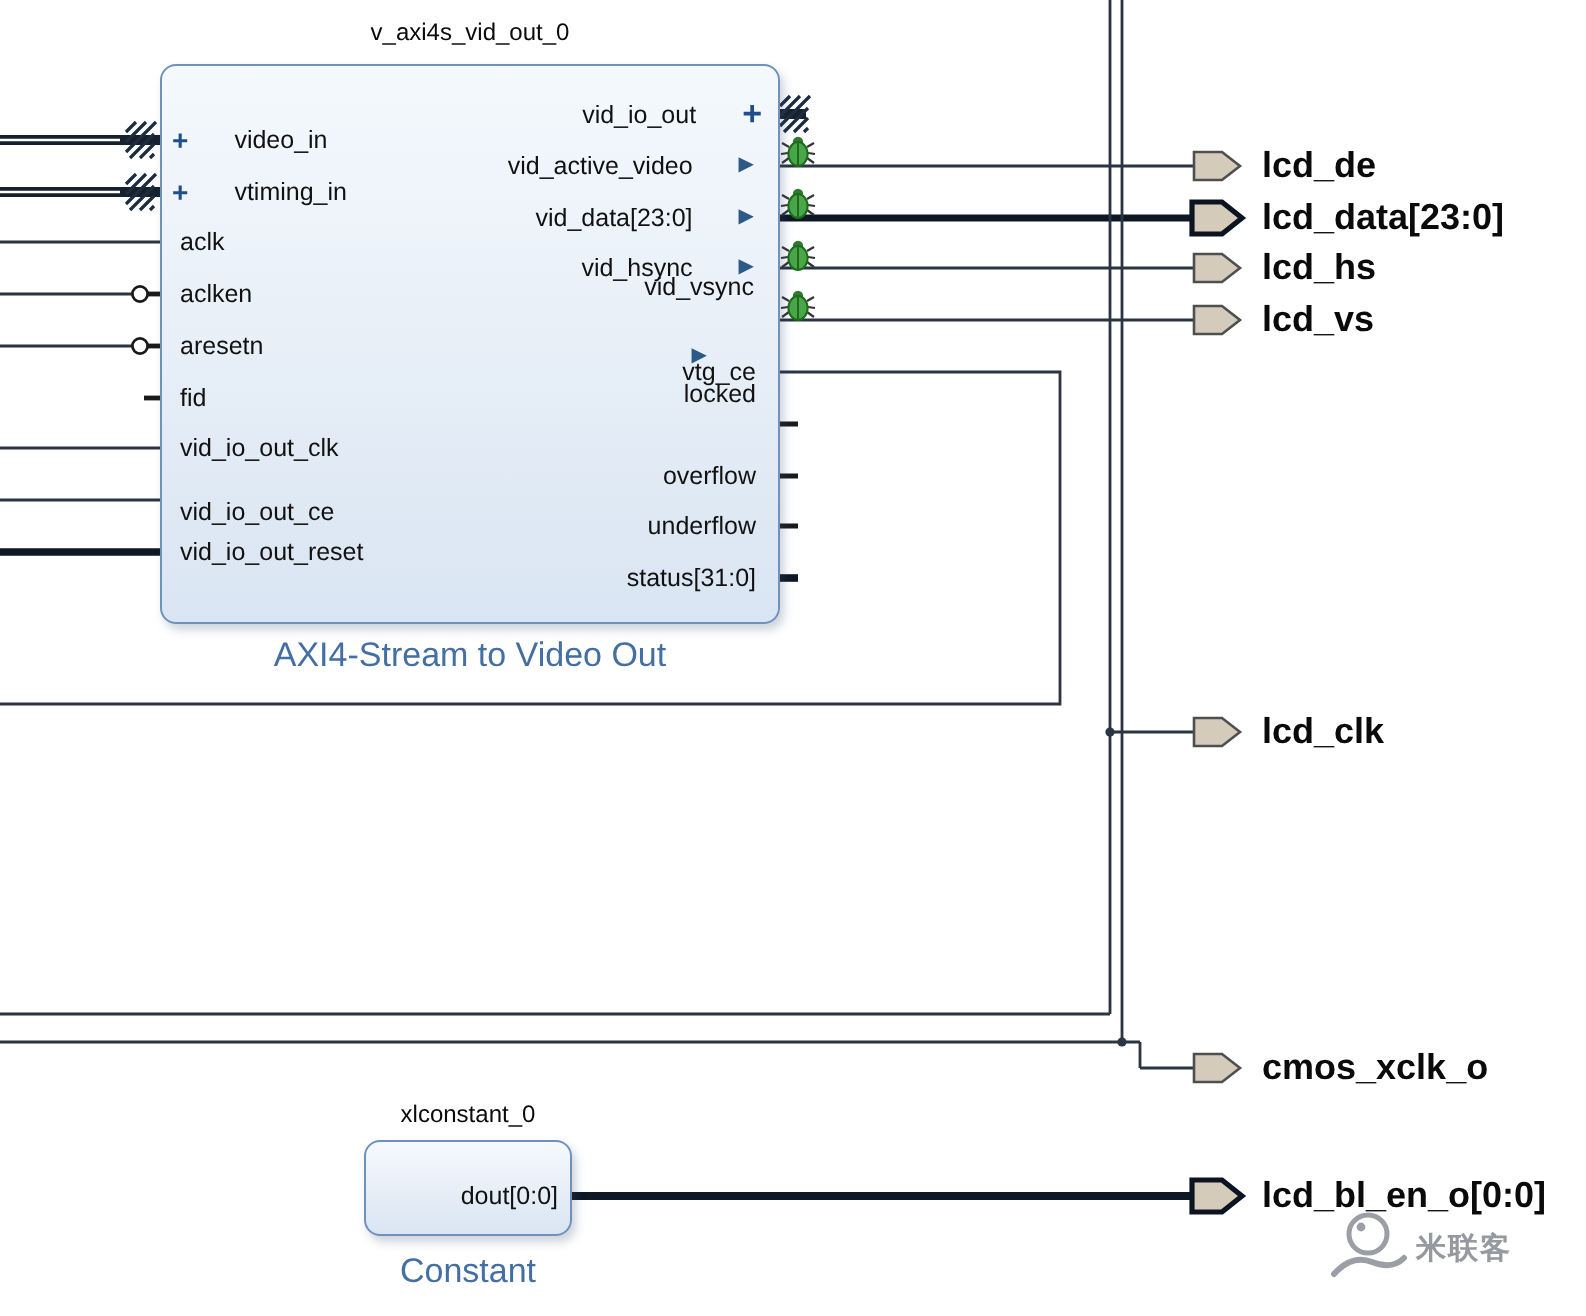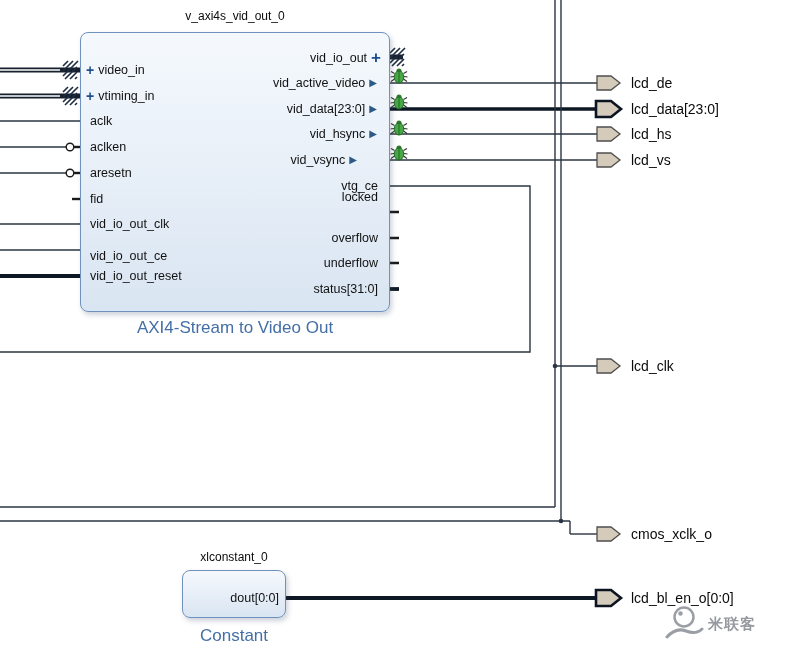--- a/index.html
+++ b/index.html
@@ -10,27 +10,27 @@
   .ip-block {
     position: absolute;
     border: 1.6px solid #6e91bd;
     border-radius: 8px;
     background: linear-gradient(180deg, #f5f9fd 0%, #e6eef7 55%, #d9e5f2 100%);
     box-shadow: 2px 3px 5px rgba(60,80,110,0.25);
   }
   .inst-title { position: absolute; text-align: center; font-size: 12px; color: #0a0a0a; white-space: nowrap; }
   .type-label { position: absolute; text-align: center; font-size: 17px; color: #446fa5; white-space: nowrap; }
 
-  .pin-row { position: absolute; display: flex; align-items: center; gap: 4px; transform: translateY(-50%); white-space: nowrap; }
+  .pin-row { position: absolute; display: flex; align-items: center; gap: 23px; transform: translateY(-50%); white-space: nowrap; }
   .pin-label { font-size: 12.5px; color: #111; }
   .plus { color: #1f4e8c; font-weight: bold; font-size: 14px; line-height: 1; }
   .plus.big { font-size: 17px; }
   .arrow { color: #2d5986; font-size: 10px; line-height: 1; }
 
-  .ext-label { position: absolute; transform: translateY(-50%); font-size: 14px; color: #0a0a0a; white-space: nowrap; }
+  .ext-label { position: absolute; transform: translateY(-50%); font-size: 18px; color: #0a0a0a; white-space: nowrap; font-weight: bold; }
 
   .watermark { position: absolute; left: 664px; top: 602px; display: flex; align-items: center; gap: 4px; opacity: 0.85; }
   .wm-text { font-size: 15px; font-weight: bold; color: #84888f; letter-spacing: 1px; }
 </style>
 </head>
 <body>
 
 <div class="canvas">
 
   <svg class="layer" width="793" height="658" viewBox="0 0 793 658">
@@ -157,21 +157,21 @@
     <span class="arrow">▶</span>
   </div>
   <div class="pin-row" style="right:416px; top:109px;">
     <span class="pin-label">vid_data[23:0]</span>
     <span class="arrow">▶</span>
   </div>
   <div class="pin-row" style="right:416px; top:134px;">
     <span class="pin-label">vid_hsync</span>
     <span class="arrow">▶</span>
   </div>
-  <div class="pin-row" style="right:436px; top:160px;">
+  <div class="pin-row" style="right:416px; top:160px;flex-direction:column;">
     <span class="pin-label">vid_vsync</span>
     <span class="arrow">▶</span>
   </div>
   <div class="pin-row" style="right:415px; top:186px;">
     <span class="pin-label">vtg_ce</span>
   </div>
   <div class="pin-row" style="right:415px; top:197px;">
     <span class="pin-label">locked</span>
   </div>
   <div class="pin-row" style="right:415px; top:238px;margin-left:44px;">

